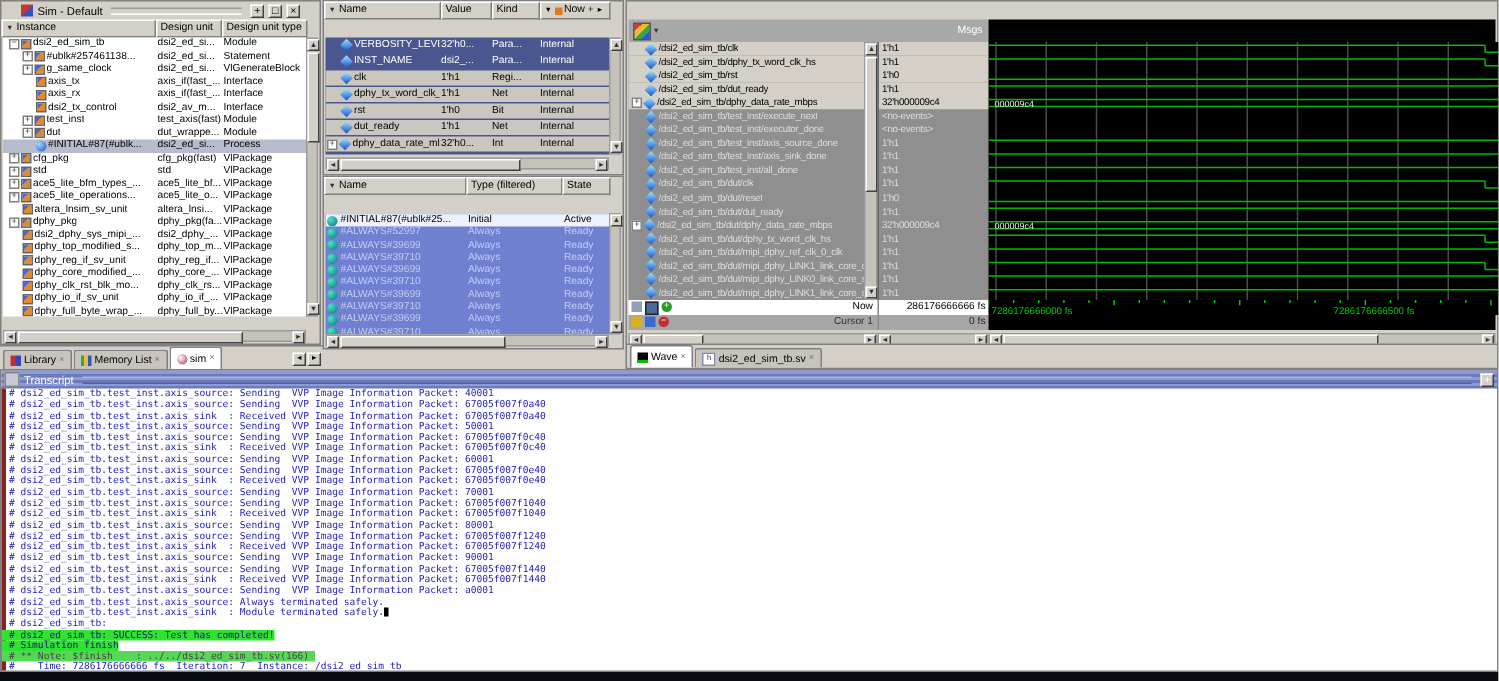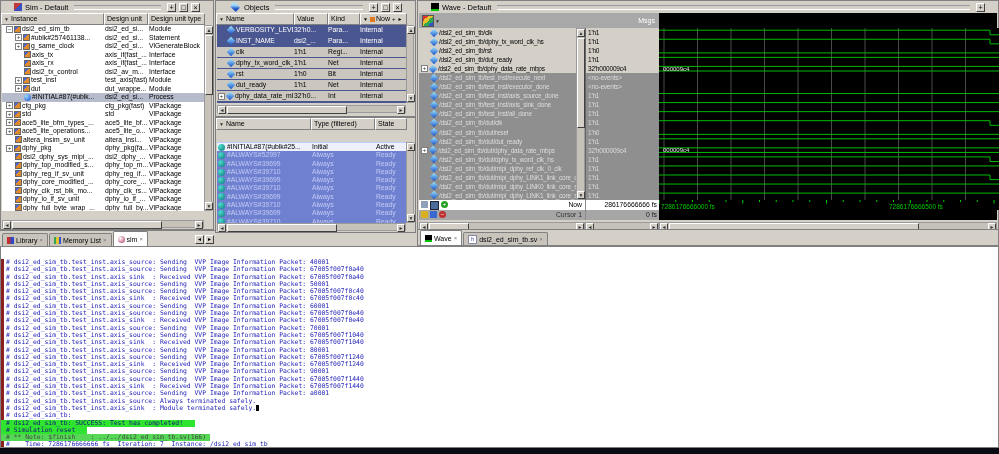--- a/index.html
+++ b/index.html
@@ -82,21 +82,21 @@
   .wavetab-icon{background:#000;border-bottom:2px solid #00c000;box-sizing:border-box;}
   .srctab-icon{background:#fff;border:1px solid #88a;}
   
   #transcript{position:absolute;left:0;top:246px;width:999px;height:202px;background:#fff;box-sizing:border-box;border:1px solid #808080;}
   #tr-head{height:12px;display:flex;align-items:center;gap:3px;padding:0 2px;color:#fff;font-size:7.5px;
            background:repeating-linear-gradient(to bottom,#8d9bd4 0 2px,#6a7abc 2px 4px);}
   #tr-head .drag{flex:1;height:3px;border-top:1px solid #aab4e0;border-bottom:1px solid #55639e;margin:0 3px;}
   #tr-gutter{position:absolute;left:0;top:12px;width:3px;bottom:0;background:#8b2020;}
   #tr-body{position:absolute;left:0;right:0;top:12px;bottom:0;overflow:hidden;}
   .tline{height:7.3px;font:6.4px "DejaVu Sans Mono",monospace;line-height:7.3px;white-space:pre;color:#2424b8;padding-left:5px;}
-  .tline.g{background:#2fe42f;color:#15157a;width:fit-content;padding-right:12px;}
+  .tline.g{background:#2fe42f;color:#15157a;width:fit-content;padding-right:0;}
   .tline.note{background:#56d856;color:#454545;width:fit-content;padding-right:4px;}
   .caret{display:inline-block;width:3px;height:6px;background:#000;vertical-align:middle;}
   #desktop-strip{position:absolute;left:0;top:448px;width:999px;height:6px;background:#0a0a12;}
 </style>
 </head>
 <body>
 
 <div id="screen">
 
   <div class="panel" id="sim-panel" style="left:0;top:0;width:214px;height:230px;">
@@ -362,28 +362,20 @@
         <span>sim</span>
         <span class="tclose">×</span>
       </div>
       <span style="margin-left: auto; display: flex; gap: 1px; padding: 0px 1px 2px 0px;">
         <span class="pbtn" style="font-size: 5px;">◄</span>
         <span class="pbtn" style="font-size: 5px;">►</span>
       </span>
     </div>
 
   <div class="panel" id="objects-panel" style="left:215px;top:0;width:201px;height:117px;">
-    <div class="phead">
-      <span class="hicon obj-hicon"></span>
-      <span>Objects</span>
-      <span class="drag"></span>
-      <span class="pbtn">+</span>
-      <span class="pbtn">□</span>
-      <span class="pbtn">×</span>
-    </div>
     <div class="colhead" style="grid-template-columns:78px 34px 32px 1fr;margin-right:8px;">
       <span class="colcell"><span class="filter-tri">▼</span><span>Name</span></span>
       <span class="colcell">Value</span>
       <span class="colcell">Kind</span>
       <span class="colcell" style="display:flex;gap:2px;align-items:center;">
         <span style="font-size:5px;">▼</span>
         <span style="display:flex;align-items:center;gap:1px;">
             <span style="width:5px;height:5px;background:#e07820;display:inline-block;"></span>
             <span>Now</span>
           </span>
@@ -567,26 +559,20 @@
       <span class="sb-btn" style="bottom:0;left:0;">▼</span>
     </div>
     <div class="hscroll" style="left:1px;bottom:1px;right:9px;height:8px;">
       <span class="sb-btn" style="left:0;top:0;">◄</span>
       <span class="sb-thumb" style="left:9px;top:0;height:8px;width:110px;"></span>
       <span class="sb-btn" style="right:0;top:0;">►</span>
     </div>
   </div>
 
   <div class="panel" id="wave-panel" style="left:417px;top:0;width:582px;height:246px;">
-    <div class="phead">
-      <span class="hicon wav-hicon"></span>
-      <span>Wave - Default</span>
-      <span class="drag"></span>
-      <span class="pbtn">+</span>
-    </div>
     <div id="wave-toolbar">
       <span class="palette"></span>
       <span style="font-size:5px;margin-left:1px;color:#333;">▼</span>
       <span id="msgs-label">Msgs</span>
     </div>
     <div id="wave-topblack"></div>
 
     <div id="wave-names">
         <div class="wrow live">
           <span style="flex: 0 0 8px;"></span>
@@ -858,20 +844,26 @@
         </div>
         <div class="tab">
           <span class="ticon srctab-icon">h</span>
           <span>dsi2_ed_sim_tb.sv</span>
           <span class="tclose">×</span>
         </div>
       </div>
   </div>
 
   <div id="transcript">
+    <div id="tr-head">
+      <span class="hicon tr-hicon"></span>
+      <span>Transcript</span>
+      <span class="drag"></span>
+      <span class="pbtn">+</span>
+    </div>
     <div id="tr-gutter"></div>
     <div id="tr-body">
         <div class="tline"># dsi2_ed_sim_tb.test_inst.axis_source: Sending  VVP Image Information Packet: 40001</div>
         <div class="tline"># dsi2_ed_sim_tb.test_inst.axis_source: Sending  VVP Image Information Packet: 67005f007f0a40</div>
         <div class="tline"># dsi2_ed_sim_tb.test_inst.axis_sink  : Received VVP Image Information Packet: 67005f007f0a40</div>
         <div class="tline"># dsi2_ed_sim_tb.test_inst.axis_source: Sending  VVP Image Information Packet: 50001</div>
         <div class="tline"># dsi2_ed_sim_tb.test_inst.axis_source: Sending  VVP Image Information Packet: 67005f007f0c40</div>
         <div class="tline"># dsi2_ed_sim_tb.test_inst.axis_sink  : Received VVP Image Information Packet: 67005f007f0c40</div>
         <div class="tline"># dsi2_ed_sim_tb.test_inst.axis_source: Sending  VVP Image Information Packet: 60001</div>
         <div class="tline"># dsi2_ed_sim_tb.test_inst.axis_source: Sending  VVP Image Information Packet: 67005f007f0e40</div>
@@ -883,20 +875,20 @@
         <div class="tline"># dsi2_ed_sim_tb.test_inst.axis_source: Sending  VVP Image Information Packet: 67005f007f1240</div>
         <div class="tline"># dsi2_ed_sim_tb.test_inst.axis_sink  : Received VVP Image Information Packet: 67005f007f1240</div>
         <div class="tline"># dsi2_ed_sim_tb.test_inst.axis_source: Sending  VVP Image Information Packet: 90001</div>
         <div class="tline"># dsi2_ed_sim_tb.test_inst.axis_source: Sending  VVP Image Information Packet: 67005f007f1440</div>
         <div class="tline"># dsi2_ed_sim_tb.test_inst.axis_sink  : Received VVP Image Information Packet: 67005f007f1440</div>
         <div class="tline"># dsi2_ed_sim_tb.test_inst.axis_source: Sending  VVP Image Information Packet: a0001</div>
         <div class="tline"># dsi2_ed_sim_tb.test_inst.axis_source: Always terminated safely.</div>
         <div class="tline"># dsi2_ed_sim_tb.test_inst.axis_sink  : Module terminated safely.<span class="caret"></span></div>
         <div class="tline"># dsi2_ed_sim_tb:</div>
         <div class="tline g"># dsi2_ed_sim_tb: SUCCESS: Test has completed!</div>
-        <div class="tline g"># Simulation reset</div>
+        <div class="tline g"># Simulation finish</div>
         <div class="tline note"># ** Note: $finish    : ../../dsi2_ed_sim_tb.sv(166)</div>
         <div class="tline">#    Time: 7286176666666 fs  Iteration: 7  Instance: /dsi2_ed_sim_tb</div>
       </div>
   </div>
 
   <div id="desktop-strip"></div>
 </div>
 
 </body></html>

